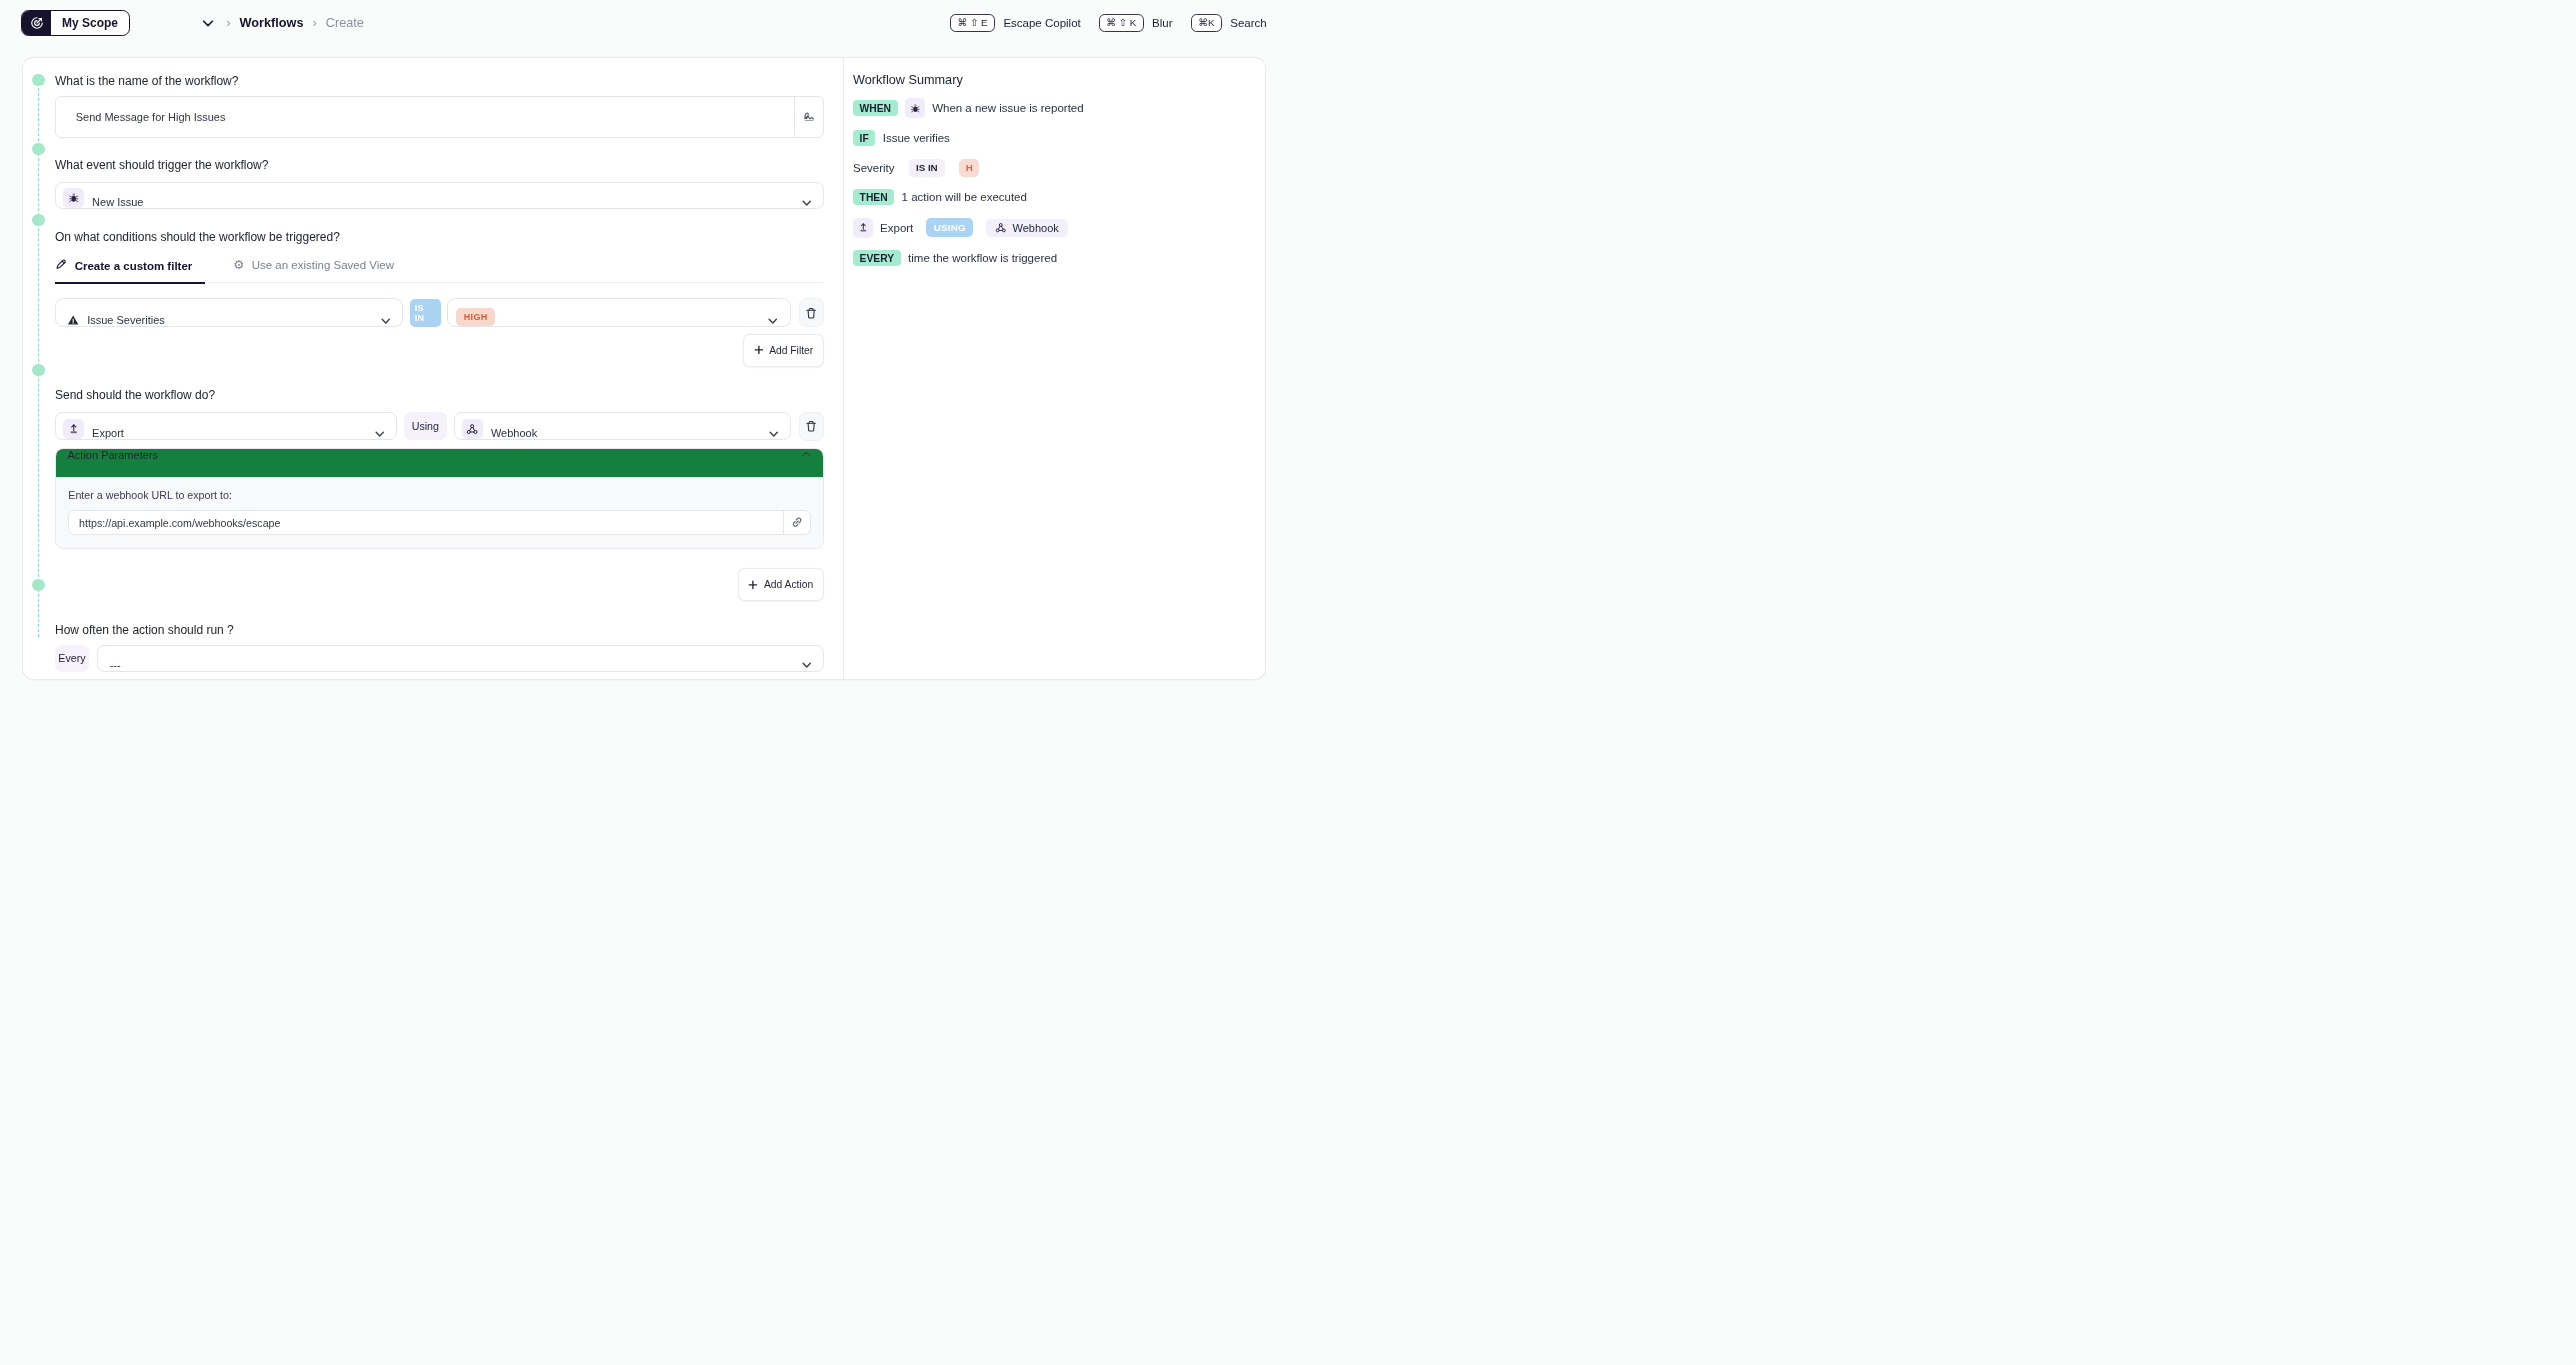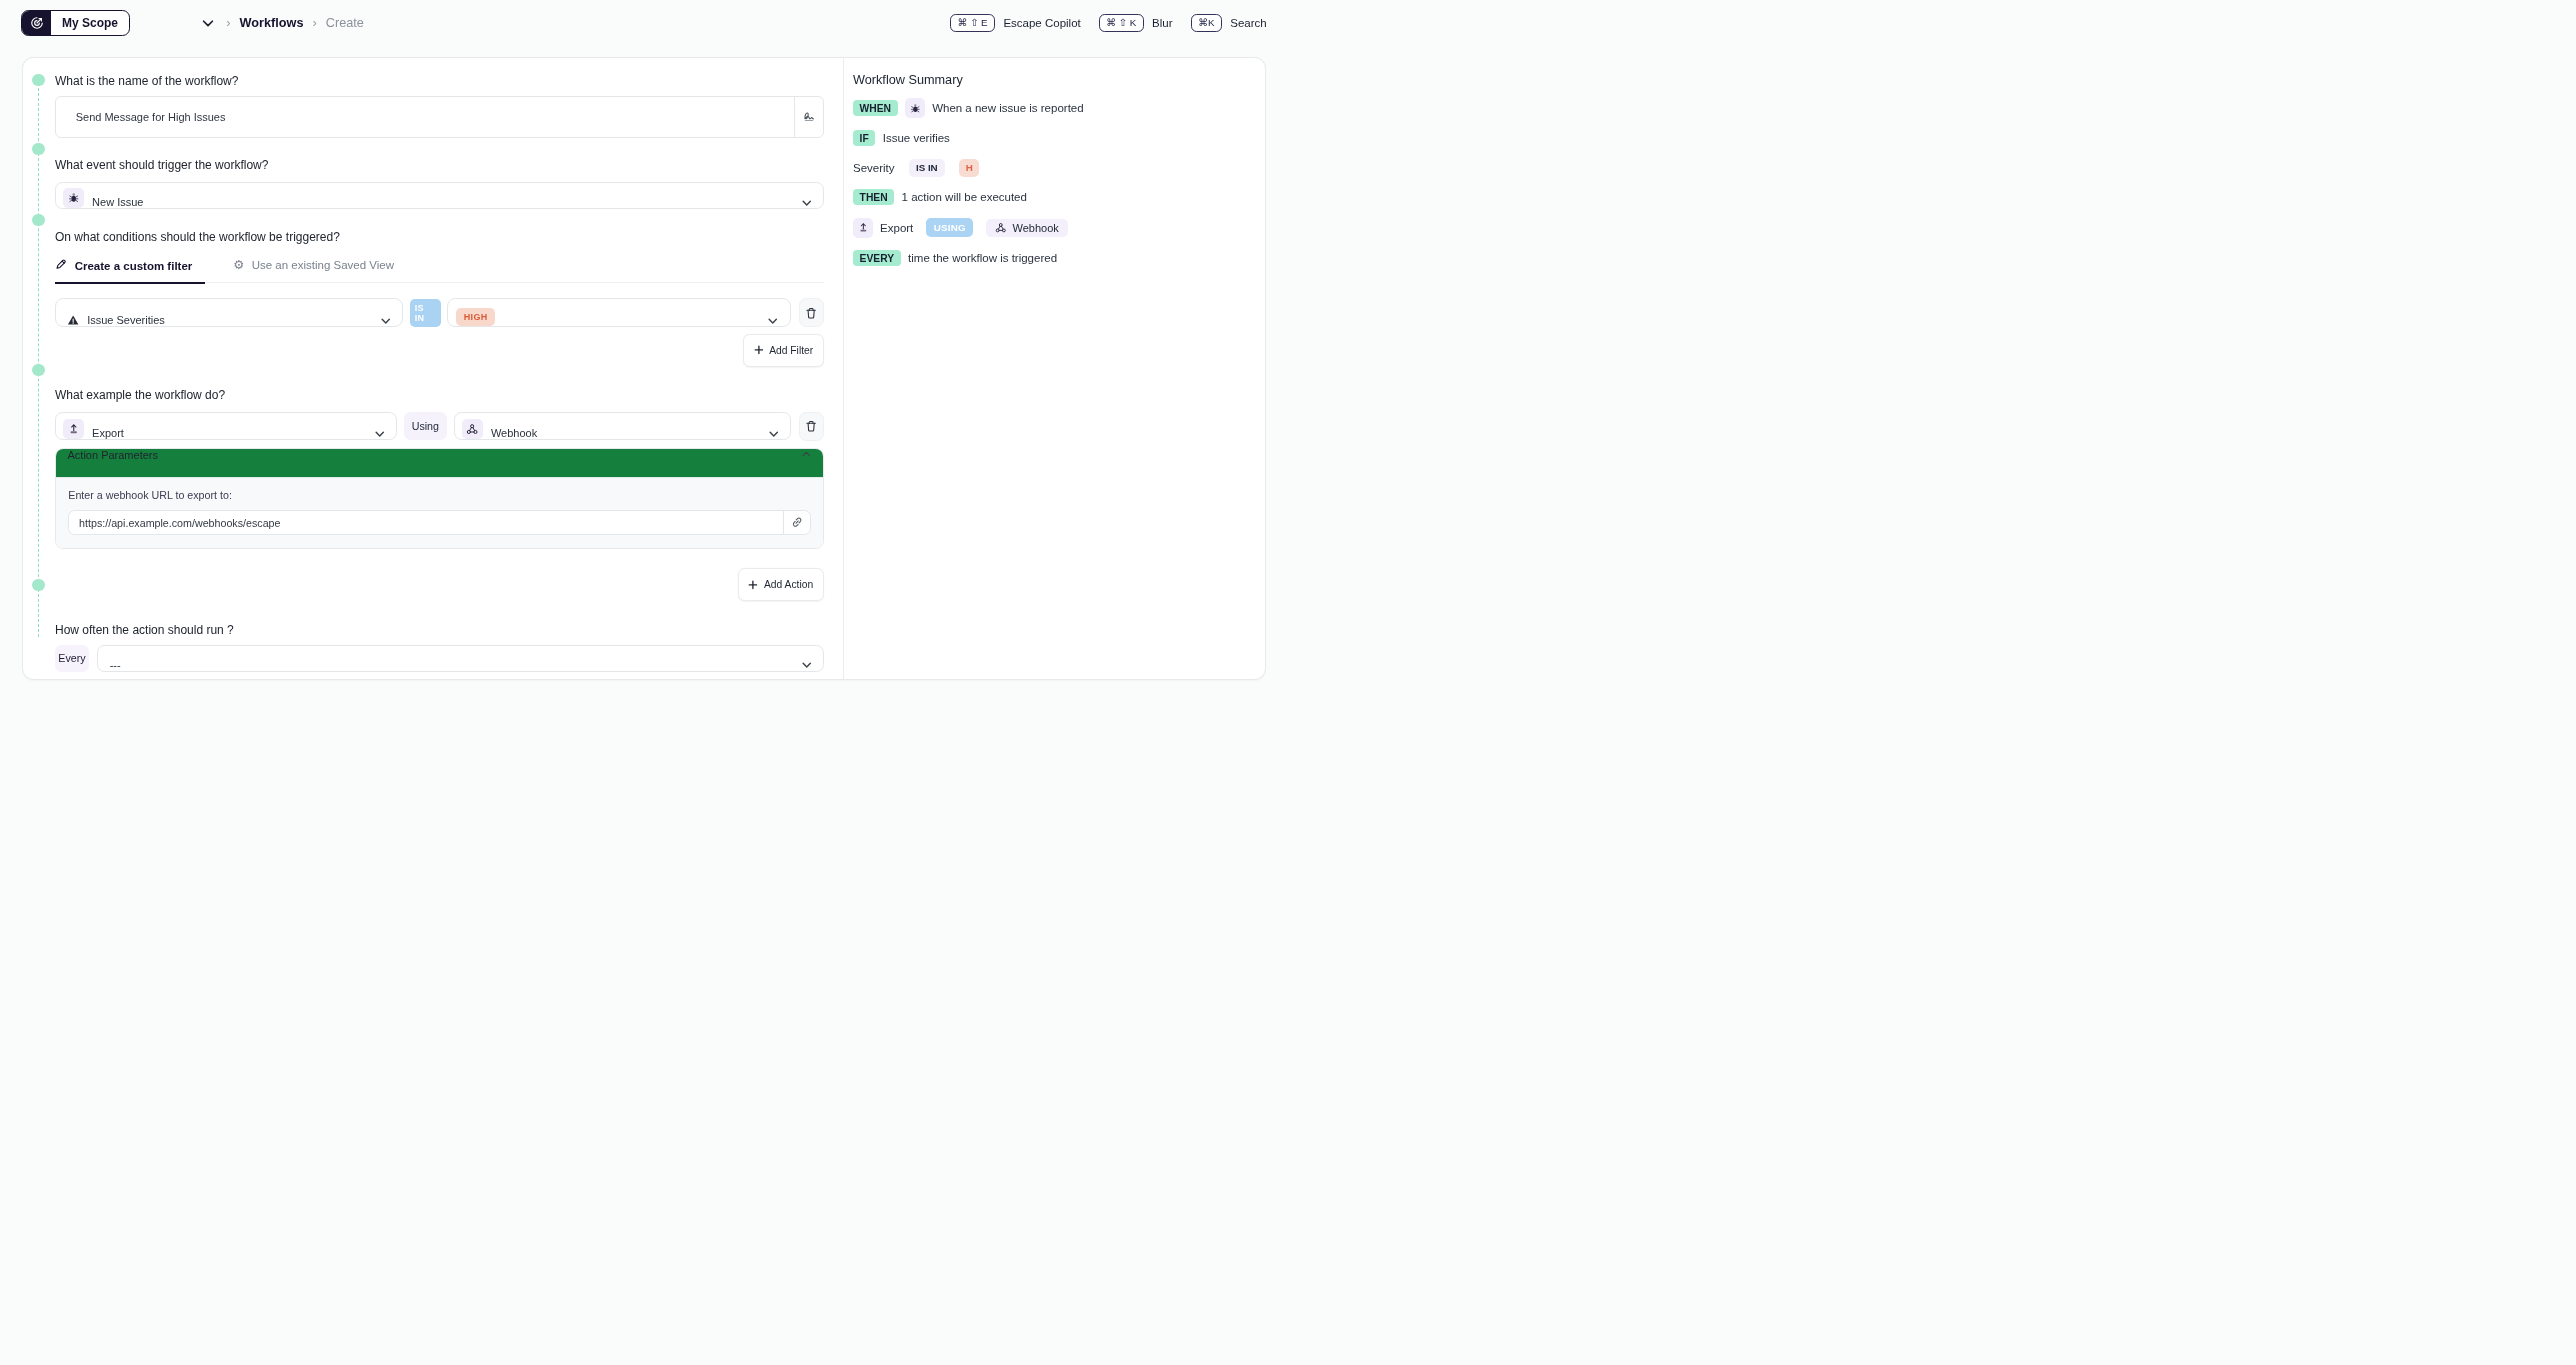--- a/index.html
+++ b/index.html
@@ -284,21 +284,21 @@
 
     <div class="add-row add-filter-row">
       <button class="add-btn">
         <svg width="9.8" height="9.8" viewBox="0 0 12 12" stroke="#1f2430" stroke-width="1.6" stroke-linecap="round">
             <path d="M6 1.5v9M1.5 6h9"></path>
           </svg>
         <span>Add Filter</span>
       </button>
     </div>
 
-    <div class="q-label ml4">What example the workflow do?</div>
+    <div class="q-label ml4">Send should the workflow do?</div>
     <div class="action-row">
       <div class="select action-select">
         <span class="icon-chip">
           <svg width="11.5" height="11.5" viewBox="0 0 16 16" fill="none">
             <path d="M8 10.5V3" stroke="#2a2440" stroke-width="1.5" stroke-linecap="round"></path>
             <path d="M5 5.6L8 2.6l3 3" stroke="#2a2440" stroke-width="1.5" stroke-linecap="round" stroke-linejoin="round"></path>
             <rect x="3.6" y="11.6" width="8.8" height="2.6" rx="1.2" fill="#6f6a80"></rect>
           </svg>
         </span>
         <span class="select-text">Export</span>

